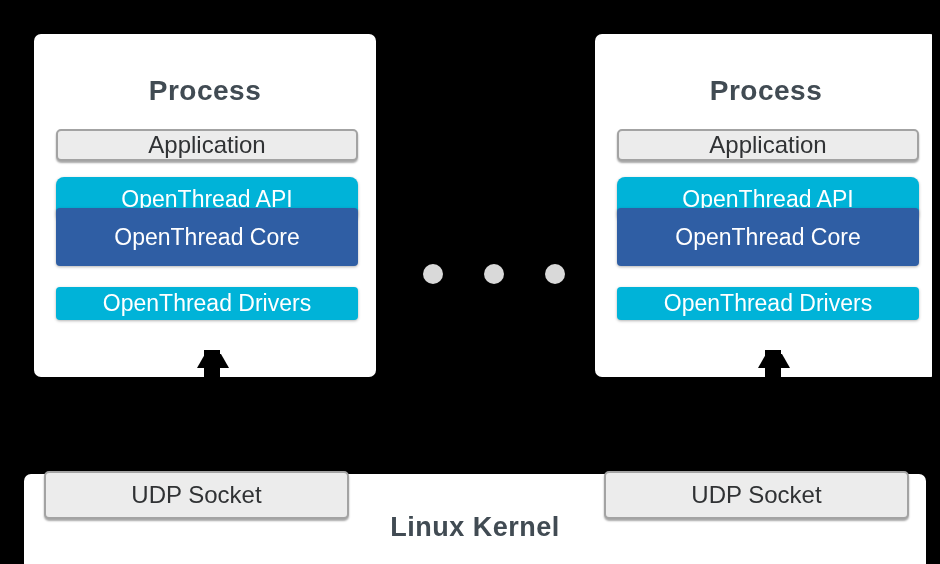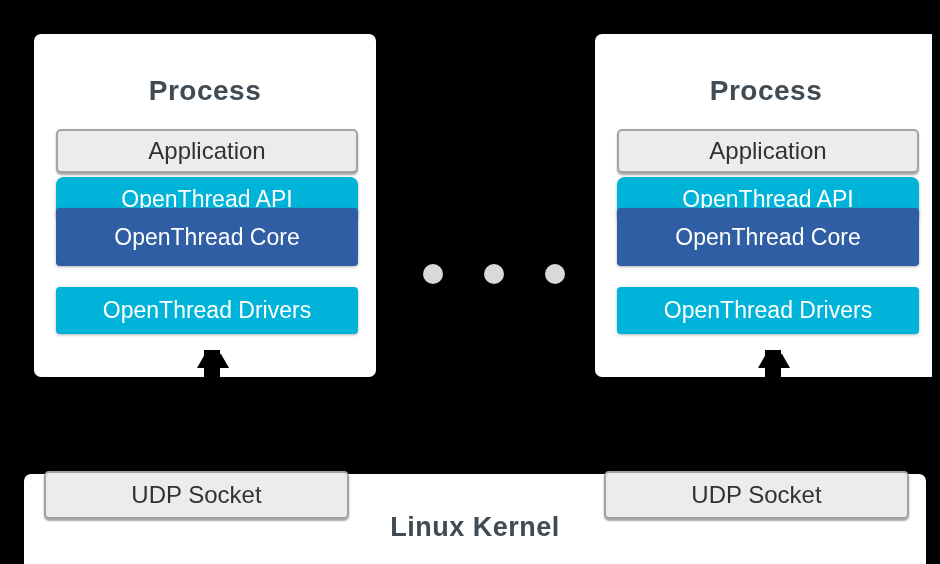--- a/index.html
+++ b/index.html
@@ -30,24 +30,24 @@
     font-size:23px;border-radius:4px;
   }
   .layer-gray{
     background:var(--box-gray);border:2px solid var(--box-border);
     border-radius:5px;color:var(--label-dark);font-size:24px;
     box-shadow:0 2px 2px rgba(0,0,0,.35);
   }
   .layer-cyan{background:var(--cyan);color:var(--label-light);box-shadow:0 1px 3px rgba(0,0,0,.3);}
   .layer-blue{background:var(--blue);color:var(--label-light);box-shadow:0 1px 3px rgba(0,0,0,.3);}
 
-  .pos-app{top:95px;height:44px;}
+  .pos-app{top:95px;height:32px;}
   .pos-api{top:143px;height:45px;border-radius:8px;}
   .pos-core{top:174px;height:58px;}
-  .pos-drivers{top:253px;height:47px;}
+  .pos-drivers{top:253px;height:33px;}
 
   .arrow{position:absolute;top:304px;bottom:0;left:50%;width:16px;transform:translateX(-50%);}
   .arrow-head{
     position:absolute;top:0;left:50%;margin-left:-8px;width:0;height:0;
     border-left:8px solid transparent;border-right:8px solid transparent;
     border-bottom:14px solid var(--arrow);
   }
   .arrow-line{position:absolute;top:12px;bottom:0;left:50%;width:3px;margin-left:-1.5px;background:var(--arrow);}
 
   .dots{position:absolute;left:399px;top:240px;display:flex;gap:41px;}

